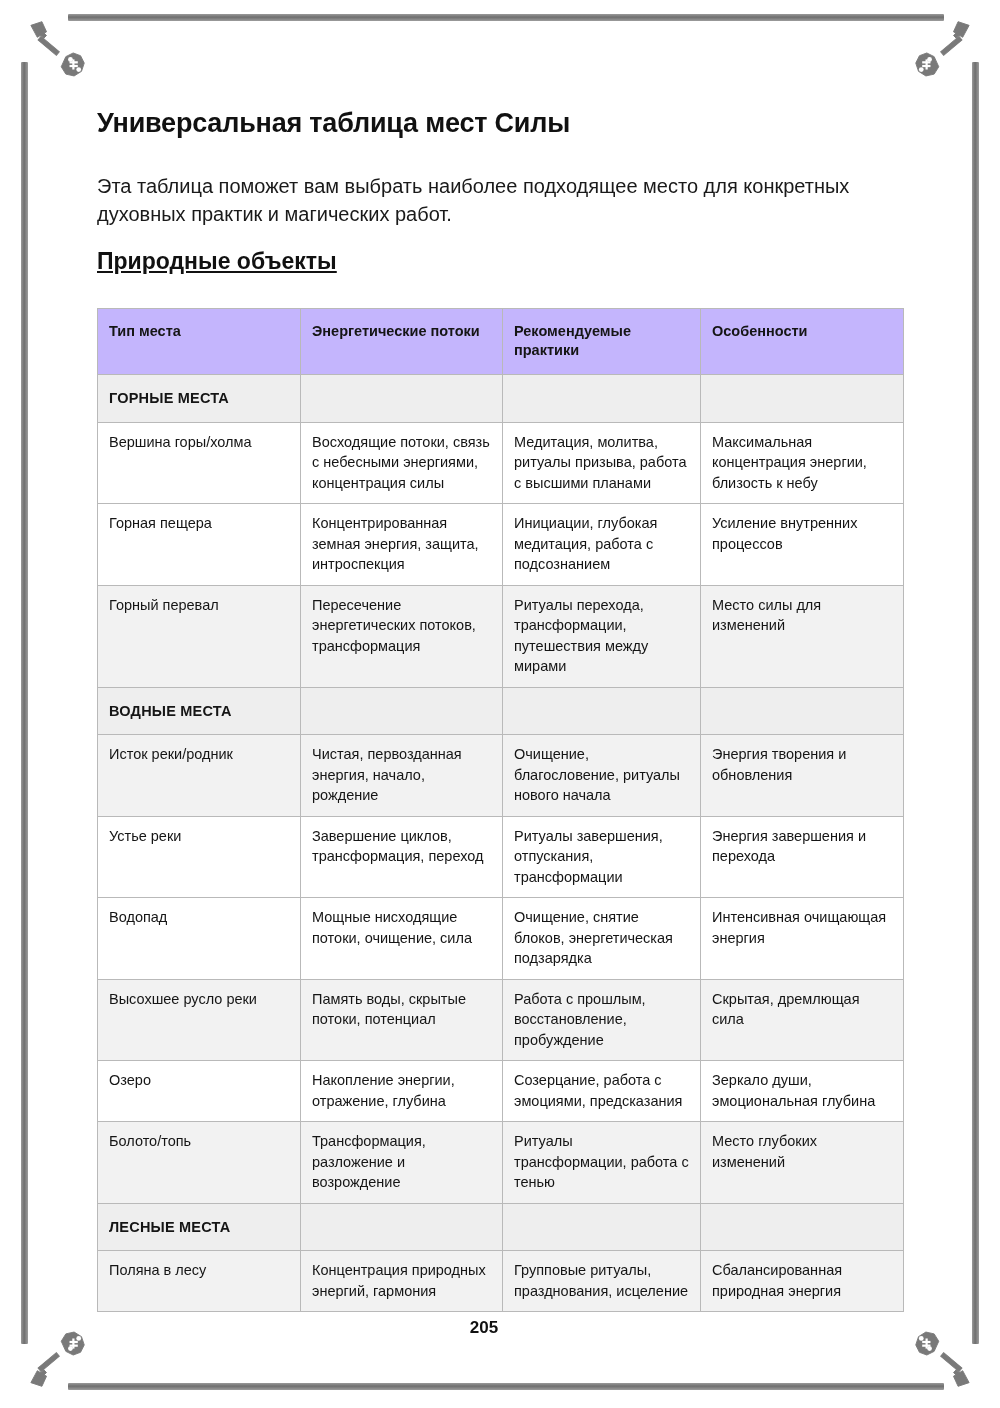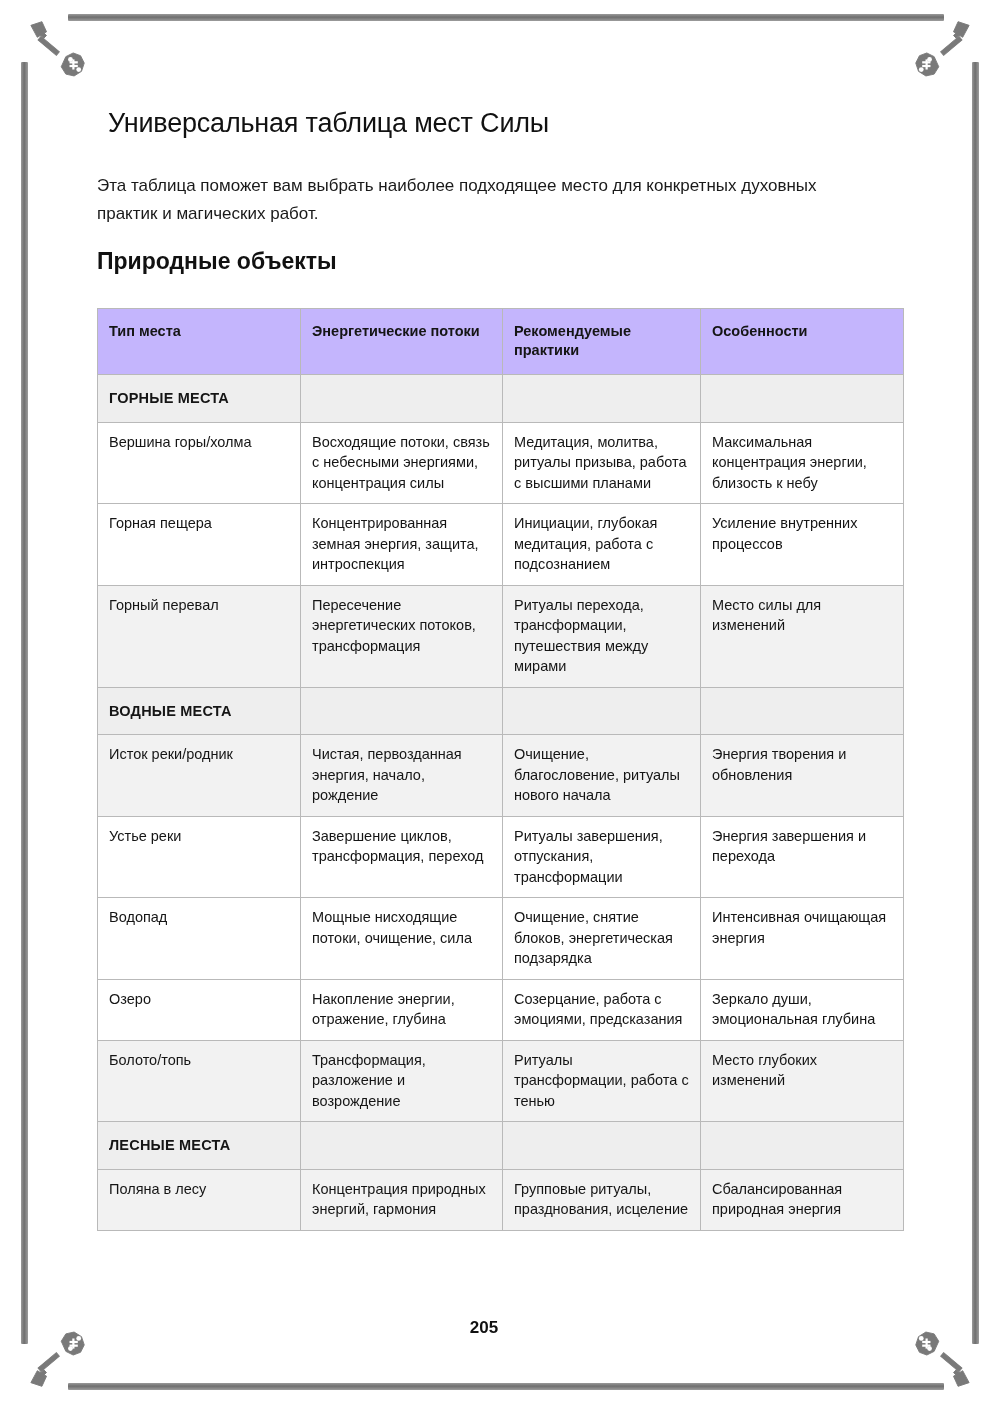--- a/index.html
+++ b/index.html
@@ -49,48 +49,49 @@
 
   
   .content {
     position: absolute;
     left: 0; top: 0;
     width: 1000px;
   }
 
   h1.doc-title {
     position: absolute;
-    left: 108px;
+    left: 97px;
     top: 108px;
     margin: 0;
     font-size: 27px;
-    font-weight: normal;
+    font-weight: bold;
     letter-spacing: -0.2px;
     color: #111;
   }
 
   p.doc-intro {
     position: absolute;
     left: 97px;
     top: 172px;
     margin: 0;
     width: 760px;
-    font-size: 17px;
+    font-size: 20px;
     line-height: 28px;
     color: #1a1a1a;
   }
 
   h2.section-title {
     position: absolute;
     left: 97px;
     top: 248px;
     margin: 0;
     font-size: 23px;
     font-weight: bold;
     color: #111;
+    text-decoration: underline;
   }
 
   
   table.power-table {
     position: absolute;
     left: 97px;
     top: 308px;
     width: 806px;
     border-collapse: collapse;
     table-layout: fixed;
@@ -278,20 +279,26 @@
           <td>Завершение циклов, трансформация, переход</td>
           <td>Ритуалы завершения, отпускания, трансформации</td>
           <td>Энергия завершения и перехода</td>
         </tr>
         <tr class="plain">
           <td class="first-col">Водопад</td>
           <td>Мощные нисходящие потоки, очищение, сила</td>
           <td>Очищение, снятие блоков, энергетическая подзарядка</td>
           <td>Интенсивная очищающая энергия</td>
         </tr>
+        <tr class="shade">
+          <td class="first-col">Высохшее русло реки</td>
+          <td>Память воды, скрытые потоки, потенциал</td>
+          <td>Работа с прошлым, восстановление, пробуждение</td>
+          <td>Скрытая, дремлющая сила</td>
+        </tr>
         <tr class="plain">
           <td class="first-col">Озеро</td>
           <td>Накопление энергии, отражение, глубина</td>
           <td>Созерцание, работа с эмоциями, предсказания</td>
           <td>Зеркало души, эмоциональная глубина</td>
         </tr>
         <tr class="shade">
           <td class="first-col">Болото/топь</td>
           <td>Трансформация, разложение и возрождение</td>
           <td>Ритуалы трансформации, работа с тенью</td>

